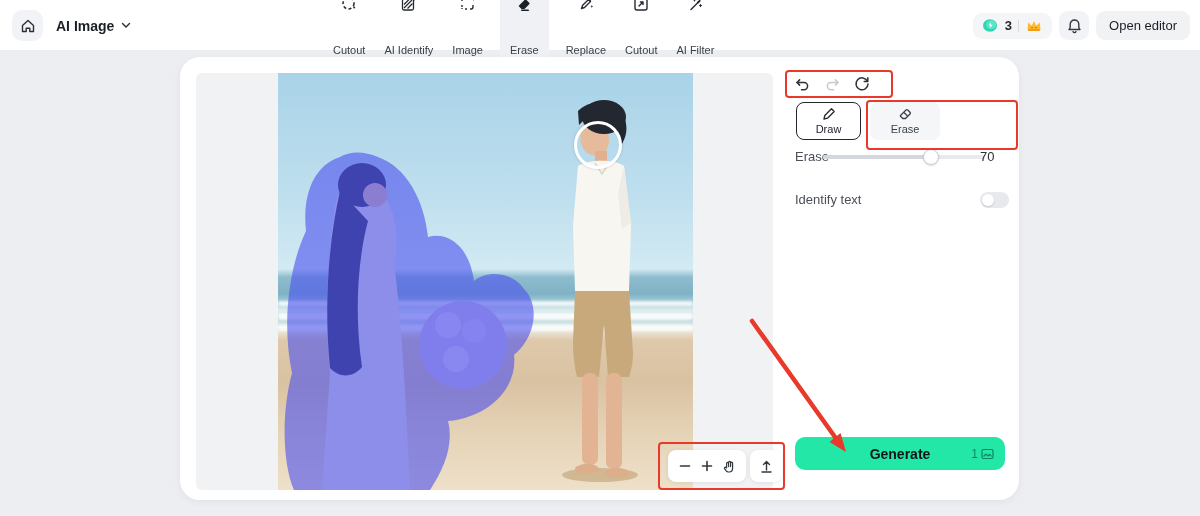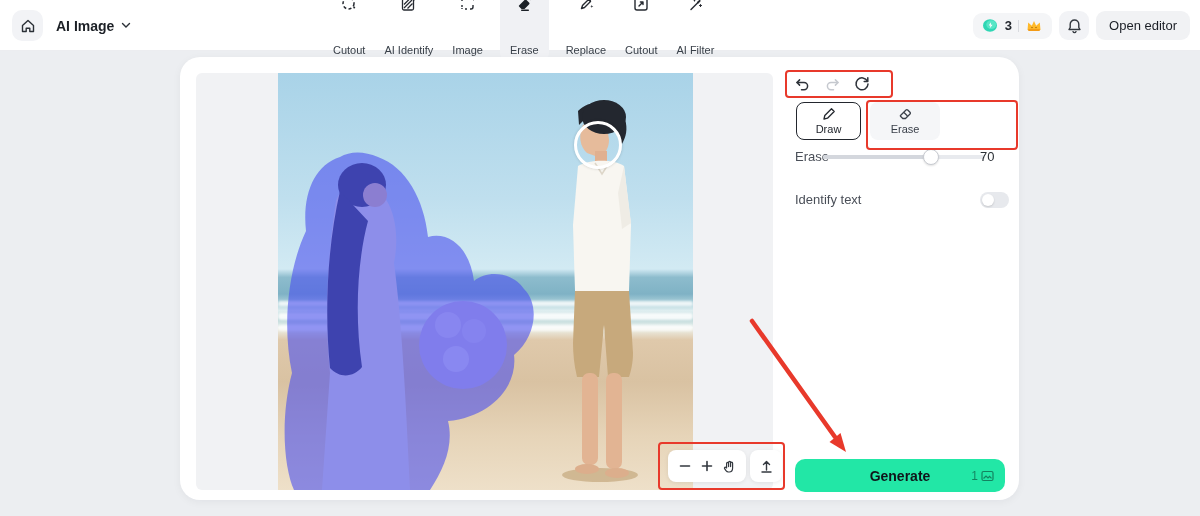--- a/index.html
+++ b/index.html
@@ -51,21 +51,21 @@
   .slider { position:absolute; left:643px; top:92px; width:162px; height:16px; cursor:pointer; }
   .slider-track { position:absolute; left:0; top:6px; width:162px; height:4px; background:#e8eaee; border-radius:2px; }
   .slider-fill { position:absolute; left:0; top:6px; width:108px; height:4px; background:#d4d7dd; border-radius:2px; }
   .slider-handle { position:absolute; left:100px; top:0; width:16px; height:16px; background:#ffffff; border:1.5px solid #c8cbd1; border-radius:50%; box-shadow:0 1px 2px rgba(0,0,0,.12); cursor:grab; }
   .size-value { position:absolute; left:800px; top:92px; width:28px; text-align:left; font-size:13px; color:#2b3036; }
 
   .identify-label { position:absolute; left:615px; top:135px; font-size:13px; color:#4a4f58; }
   .toggle { position:absolute; left:800px; top:135px; width:29px; height:16px; background:#e7e9ed; border-radius:9px; cursor:pointer; }
   .toggle-knob { position:absolute; left:2px; top:2px; width:12px; height:12px; background:#ffffff; border-radius:50%; box-shadow:0 1px 2px rgba(0,0,0,.15); }
 
-  .generate-btn { position:absolute; left:615px; top:402px; width:210px; height:33px; background:#22e7a6; border:none; border-radius:10px; cursor:pointer; font-family:"Liberation Sans",sans-serif; }
+  .generate-btn { position:absolute; left:615px; top:380px; width:210px; height:33px; background:#22e7a6; border:none; border-radius:10px; cursor:pointer; font-family:"Liberation Sans",sans-serif; }
   .generate-label { position:absolute; left:0; top:0; width:100%; height:100%; display:flex; align-items:center; justify-content:center; font-size:14px; font-weight:bold; color:#10151a; }
   .generate-cost { position:absolute; right:11px; top:0; height:100%; display:flex; align-items:center; gap:3px; font-size:12px; color:rgba(8,50,38,.55); }
 
   
   .anno { position:absolute; border:2px solid #e8392b; border-radius:4px; pointer-events:none; }
   .anno-1 { left:605px; top:13px; width:108px; height:28px; }
   .anno-2 { left:686px; top:43px; width:152px; height:50px; }
   .anno-3 { left:478px; top:385px; width:127px; height:48px; }
   .anno-arrow { position:absolute; left:550px; top:250px; width:130px; height:160px; pointer-events:none; }
 

